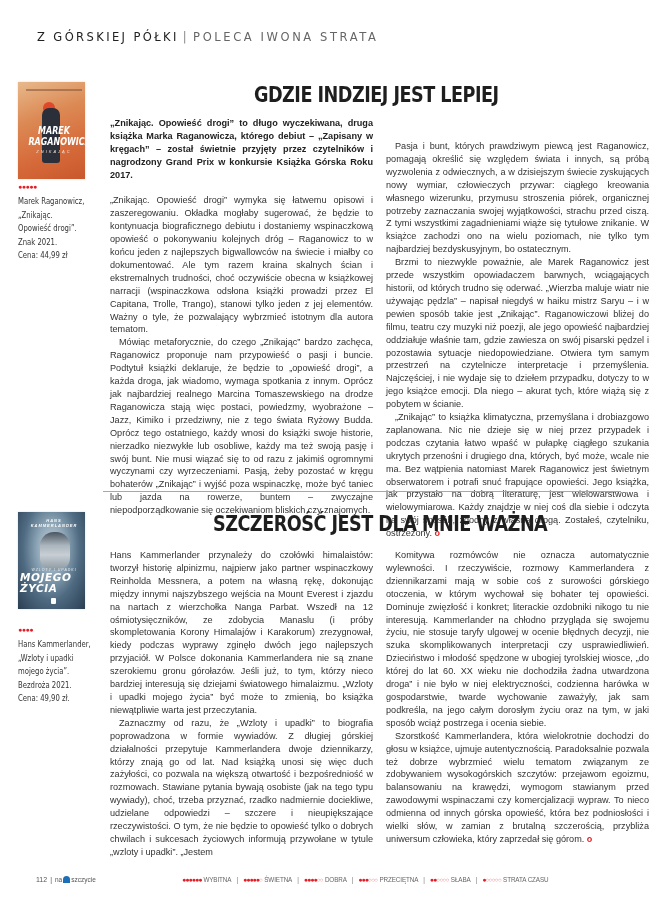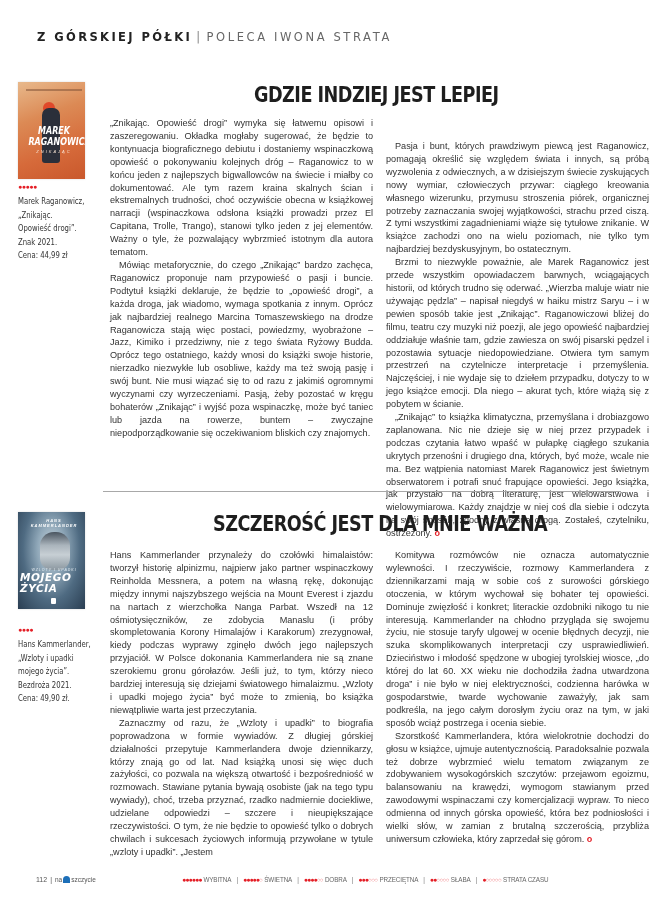--- a/index.html
+++ b/index.html
@@ -1,19 +1,19 @@
 <!DOCTYPE html>
 <html><head>
 <meta charset="utf-8">
 <style>
   html, body { margin: 0; padding: 0; background: #ffffff; }
   body { width: 669px; height: 900px; position: relative; overflow: hidden; font-family: "Liberation Sans", sans-serif; color: #2a2a2a; }
 
   .section-header { position: absolute; left: 37px; top: 30px; font-family: "DejaVu Sans", sans-serif; font-size: 11.5px; letter-spacing: 2.4px; white-space: nowrap; }
-  .section-header .strong { font-weight: bold; color: #222; text-align: center; }
+  .section-header .strong { font-weight: normal; color: #222; text-align: center; }
   .section-header .sep { color: #888; margin: 0 4px; }
   .section-header .light { color: #666; font-weight: normal; letter-spacing: 2.6px; }
 
   .article-title { position: absolute; font-family: "DejaVu Sans", sans-serif; font-weight: bold; font-size: 20.5px; color: #1e1e1e; letter-spacing: -0.6px; transform: scaleX(0.86); transform-origin: left top; white-space: nowrap; }
 
   .cover { position: absolute; width: 67px; height: 97px; overflow: hidden; box-shadow: 0 0 2px rgba(0,0,0,0.15); font-style: italic; }
   .cover-1 { left: 18px; top: 82px; background: linear-gradient(160deg, #e8b98c 0%, #dc8a55 35%, #d66a3a 70%, #c9582c 100%); }
   .cover-1 .climber { position: absolute; left: 24px; top: 26px; width: 18px; height: 55px; background: #2b2f3a; border-radius: 7px 7px 3px 3px; }
   .cover-1 .helmet { position: absolute; left: 25px; top: 20px; width: 12px; height: 9px; background: #e0482a; border-radius: 6px 6px 2px 2px; }
   .cover-1 .name { position: absolute; left: 4px; top: 44px; width: 64px; text-align: center; color: #fff; font-family: "DejaVu Sans", sans-serif; font-weight: bold; font-size: 10px; line-height: 10.5px; transform: scaleX(0.8); transform-origin: center; }
@@ -66,20 +66,21 @@
 <div class="rating" style="left:18px; top:183px;">●●●●●</div>
 <div class="book-info" style="left:18px; top:195px;">
   <div>Marek Raganowicz,</div>
   <div>„Znikając.</div>
   <div>Opowieść drogi”.</div>
   <div>Znak 2021.</div>
   <div>Cena: 44,99 zł</div>
 </div>
 
 <div class="col" style="left:110px; top:117px; width:263px;">
+  <p class="lead">„Znikając. Opowieść drogi” to długo wyczekiwana, druga książka Marka Raganowicza, którego debiut – „Zapisany w kręgach” – został świetnie przyjęty przez czytelników i nagrodzony Grand Prix w konkursie Książka Górska Roku 2017.</p>
   <p class="first">„Znikając. Opowieść drogi” wymyka się łatwemu opisowi i zaszeregowaniu. Okładka mogłaby sugerować, że będzie to kontynuacja biograficznego debiutu i dostaniemy wspinaczkową opowieść o pokonywaniu kolejnych dróg – Raganowicz to w końcu jeden z najlepszych bigwallowców na świecie i miałby co dokumentować. Ale tym razem kraina skalnych ścian i ekstremalnych trudności, choć oczywiście obecna w książkowej narracji (wspinaczkowa odsłona książki prowadzi przez El Capitana, Trolle, Trango), stanowi tylko jeden z jej elementów. Ważny o tyle, że pozwalający wybrzmieć istotnym dla autora tematom.</p>
   <p>Mówiąc metaforycznie, do czego „Znikając” bardzo zachęca, Raganowicz proponuje nam przypowieść o pasji i buncie. Podtytuł książki deklaruje, że będzie to „opowieść drogi”, a każda droga, jak wiadomo, wymaga spotkania z innym. Oprócz jak najbardziej realnego Marcina Tomaszewskiego na drodze Raganowicza stają więc postaci, powiedzmy, wyobrażone – Jazz, Kimiko i przedziwny, nie z tego świata Ryżowy Budda. Oprócz tego ostatniego, każdy wnosi do książki swoje historie, nierzadko niezwykłe lub osobliwe, każdy ma też swoją pasję i swój bunt. Nie musi wiązać się to od razu z jakimiś ogromnymi wyczynami czy wyrzeczeniami. Pasją, żeby pozostać w kręgu bohaterów „Znikając” i wyjść poza wspinaczkę, może być taniec lub jazda na rowerze, buntem – zwyczajne niepodporządkowanie się oczekiwaniom bliskich czy znajomych.</p>
 </div>
 
 <div class="col" style="left:386px; top:117px; width:263px;margin-top:23px;">
   <p>Pasja i bunt, których prawdziwym piewcą jest Raganowicz, pomagają określić się względem świata i innych, są próbą wyzwolenia z odwiecznych, a w dzisiejszym świecie zyskujących nowy wymiar, człowieczych przywar: ciągłego kreowania własnego wizerunku, przymusu stroszenia piórek, organicznej potrzeby zaznaczania swojej wyjątkowości, strachu przed ciszą. Z tymi wszystkimi zagadnieniami wiąże się tytułowe znikanie. W książce zachodzi ono na wielu poziomach, nie tylko tym najbardziej bezdyskusyjnym, bo ostatecznym.</p>
   <p>Brzmi to niezwykle poważnie, ale Marek Raganowicz jest przede wszystkim opowiadaczem barwnych, wciągających historii, od których trudno się oderwać. „Wierzba maluje wiatr nie używając pędzla” – napisał niegdyś w haiku mistrz Saryu – i w pewien sposób takie jest „Znikając”. Raganowiczowi bliżej do filmu, teatru czy muzyki niż poezji, ale jego opowieść najbardziej oddziałuje właśnie tam, gdzie zawiesza on swój pisarski pędzel i pozostawia sytuacje niedopowiedziane. Otwiera tym samym przestrzeń na czytelnicze interpretacje i przemyślenia. Najczęściej, i nie wydaje się to dziełem przypadku, dotyczy to w jego książce emocji. Dla niego – akurat tych, które wiążą się z pobytem w ścianie.</p>
   <p><span>„Znikając” to książka klimatyczna, przemyślana i drobiazgowo zaplanowana. Nic nie dzieje się w niej przez przypadek i podczas czytania łatwo wpaść w pułapkę ciągłego szukania ukrytych przenośni i drugiego dna, których, być może, wcale nie ma. Bez wątpienia natomiast Marek Raganowicz jest świetnym obserwatorem i potrafi snuć frapujące opowieści. Jego książka, jak przystało na dobrą literaturę, jest wielowarstwowa i wielowymiarowa. Każdy znajdzie w niej coś dla siebie i odczyta na swój sposób, zgodny z własną drogą. Zostałeś, czytelniku, ostrzeżony.</span> <span class="end-mark">o</span></p>
 </div>
 

